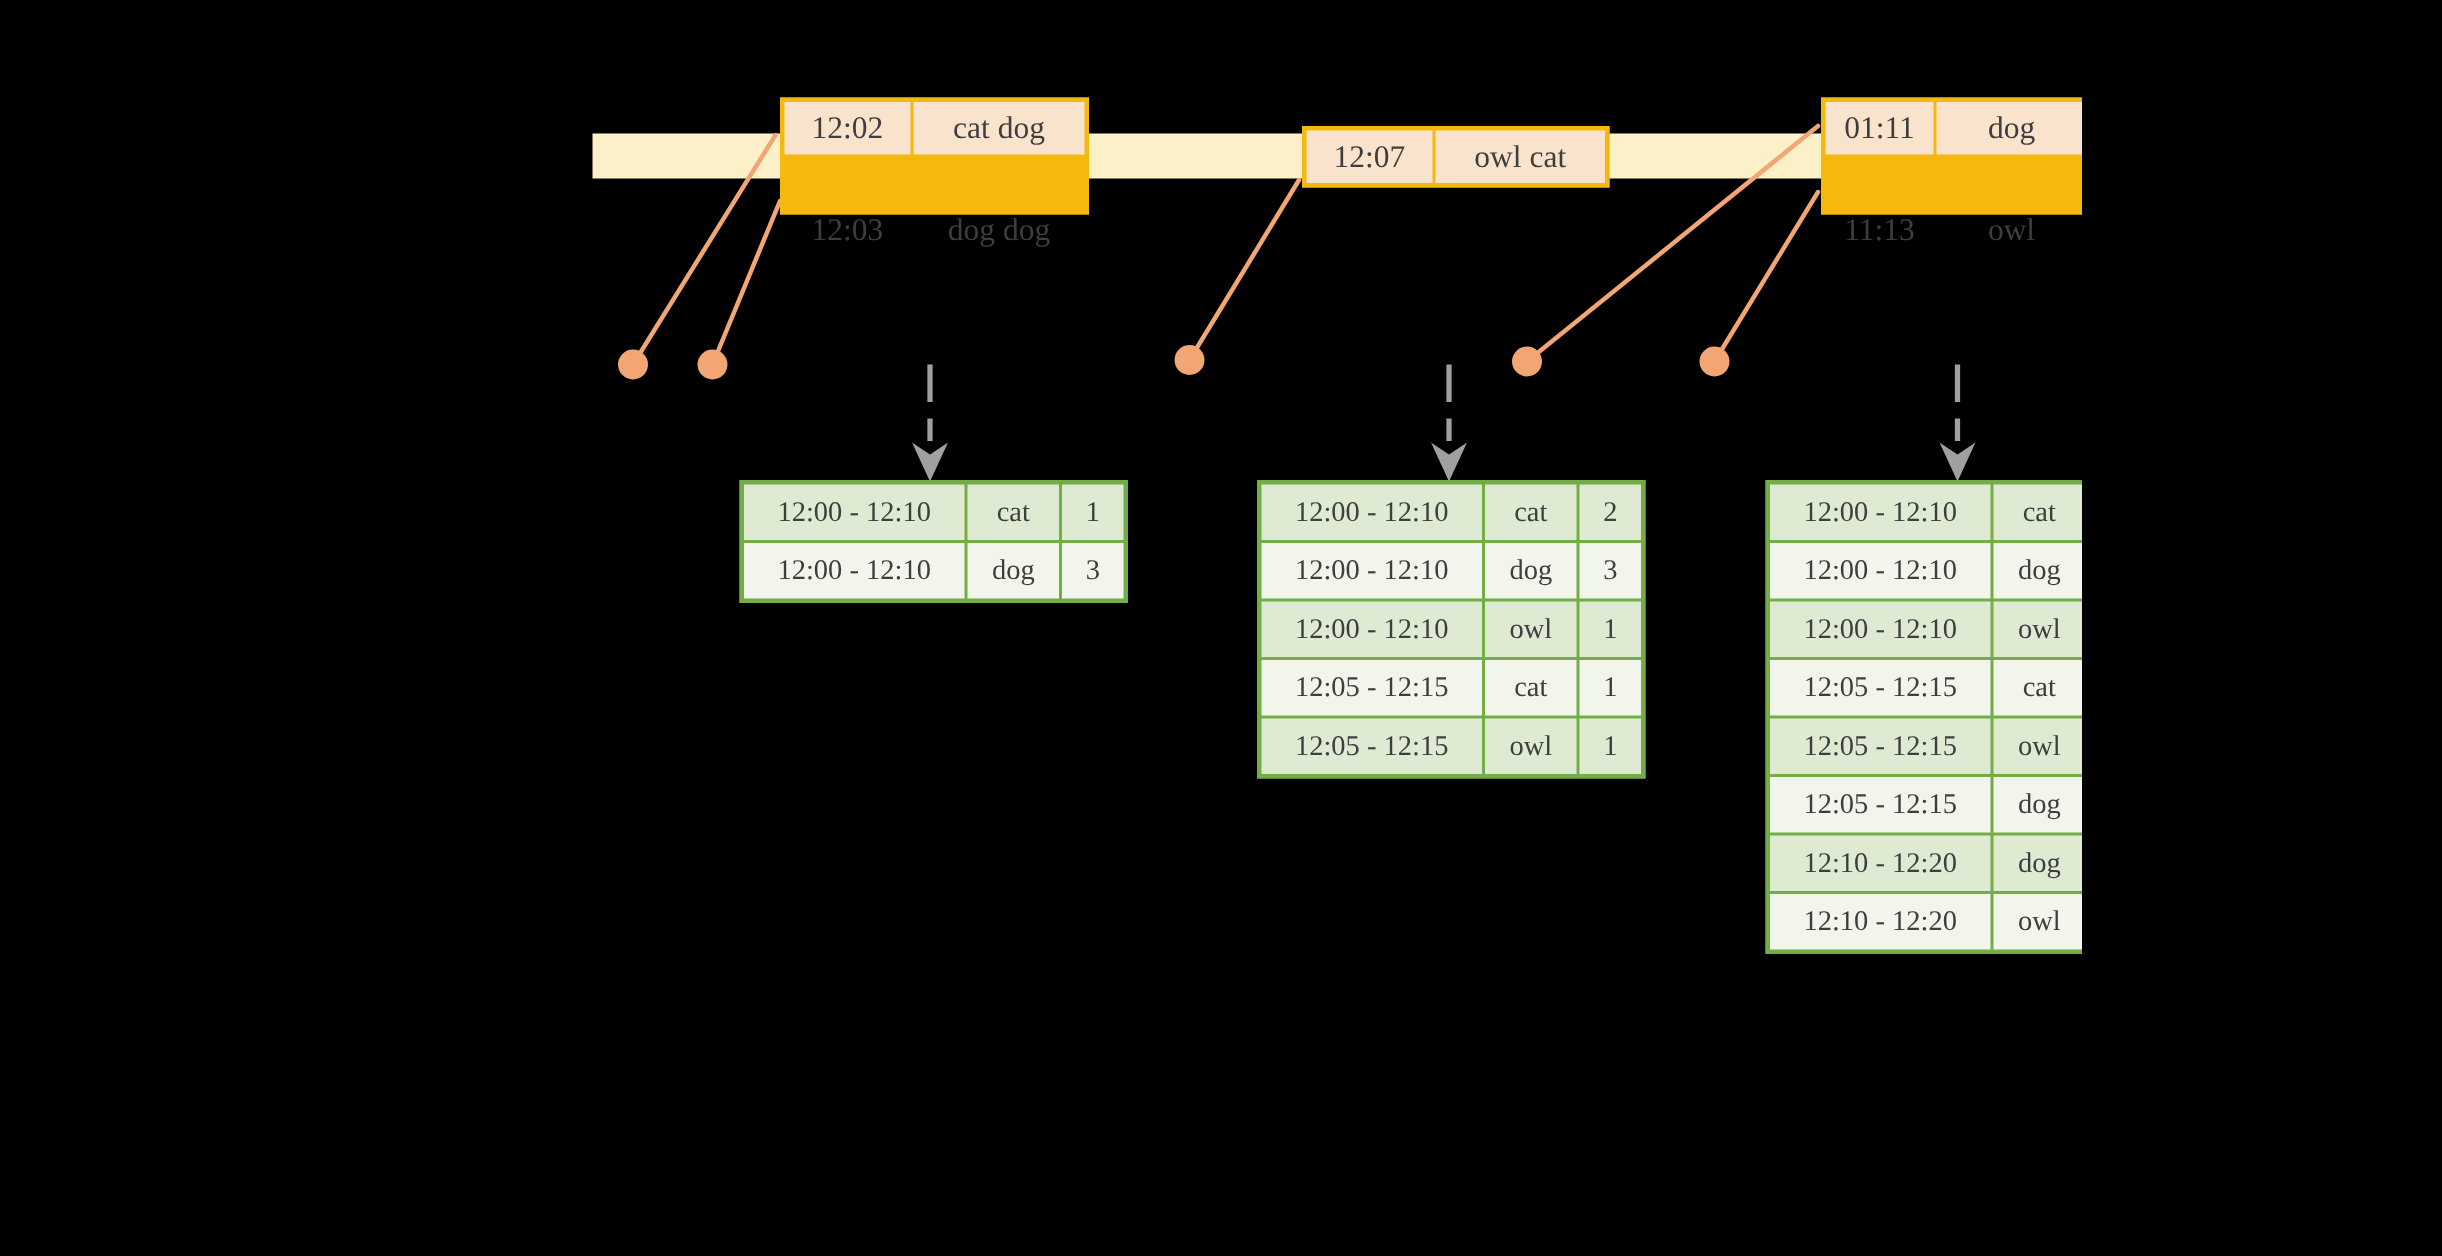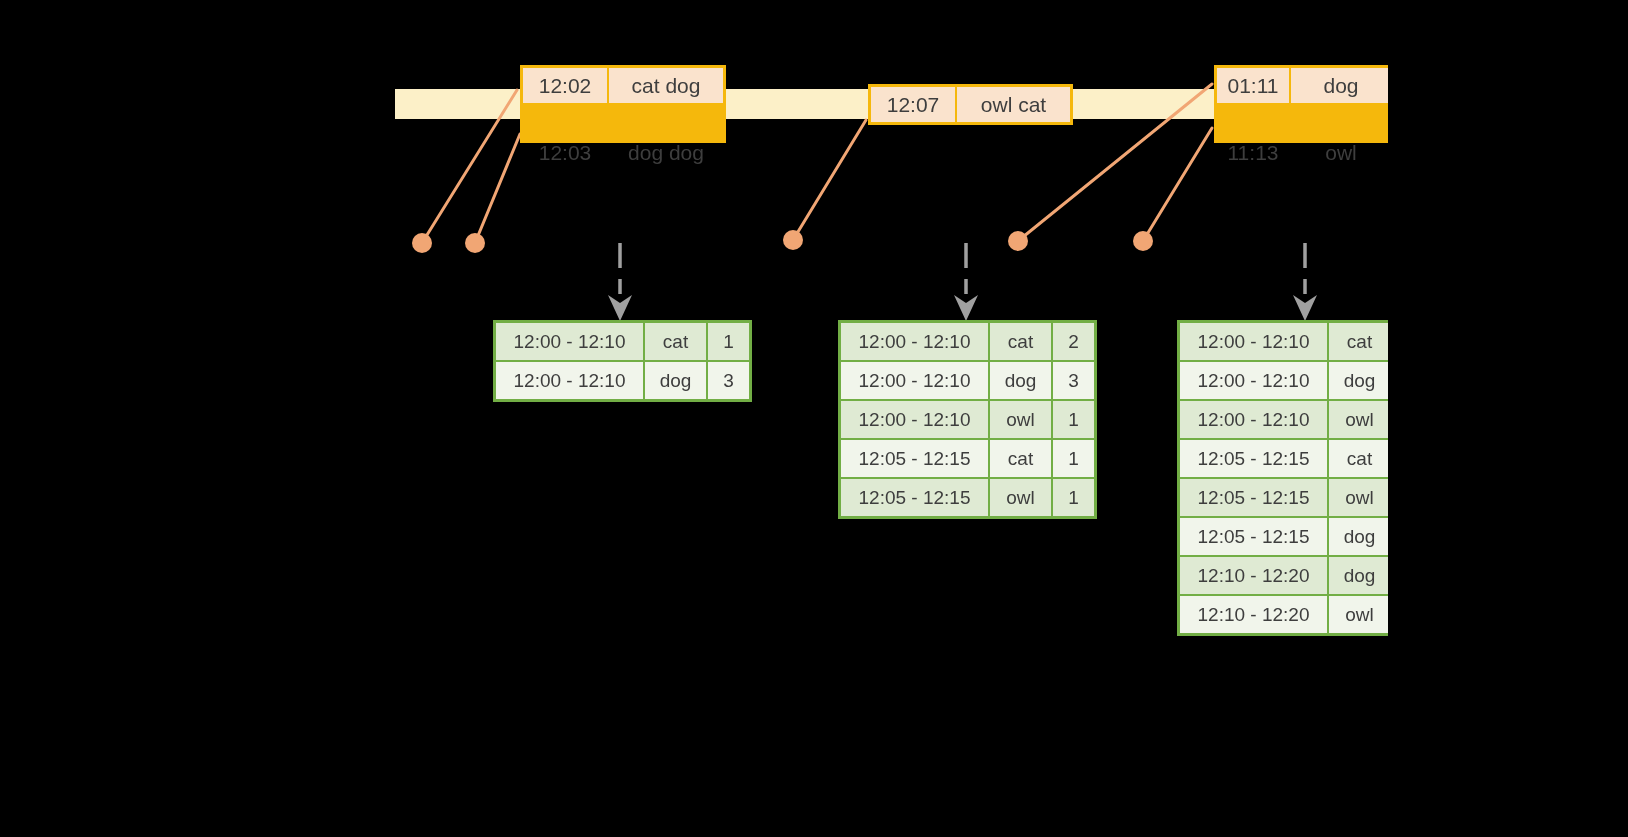--- a/index.html
+++ b/index.html
@@ -2,21 +2,21 @@
 <html style="--bg: #000000; --text: #3e3e3e; --timeline-fill: #FCF0C8; --event-border: #F5B80C; --event-row-dark: #FAE3CD; --event-row-light: #FDF4E8; --result-border: #72AE45; --result-row-dark: #DFEAD3; --result-row-light: #F1F5EB; --dot: #F1A674; --dashed-arrow: #A0A0A0;"><head>
 <meta charset="utf-8">
 <style>
   html, body { margin: 0; padding: 0; background: #000; }
   .canvas {
     position: relative;
     width: 1388px;
     height: 837px;
     background: var(--bg, #000);
     overflow: hidden;
-    font-family: Liberation Sans, sans-serif;
+    font-family: Liberation Serif, serif;
     color: var(--text, #3e3e3e);
   }
   svg.overlay { position: absolute; left: 0; top: 0; }
 
   
   .event-table {
     position: absolute;
     display: grid;
     gap: 2px;
     background: var(--event-border);

